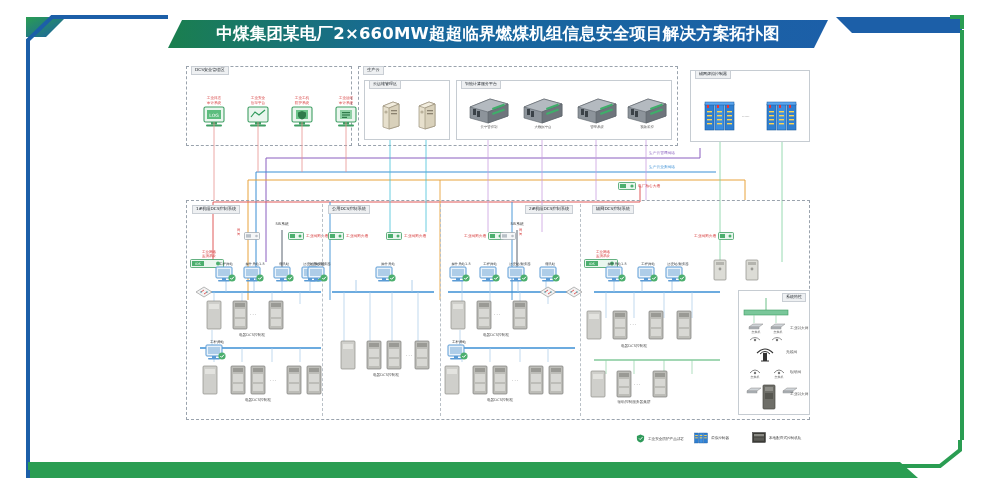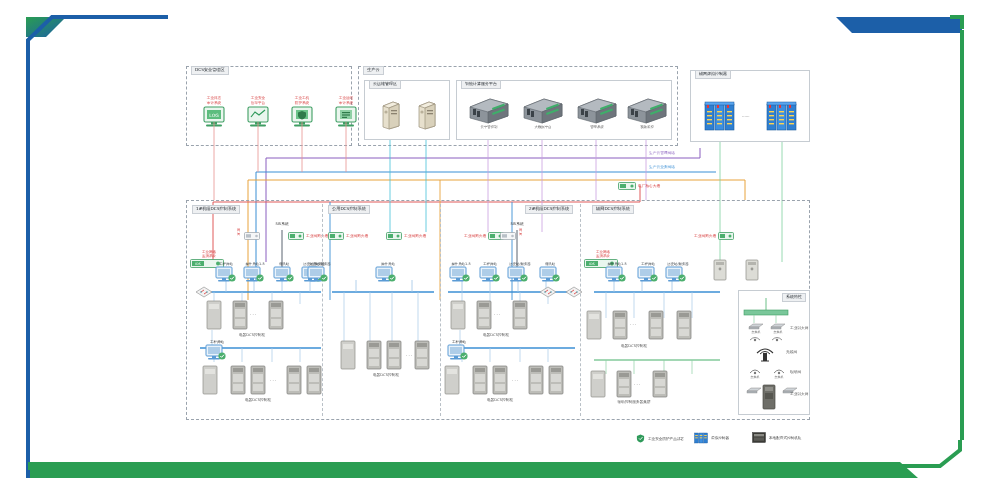--- a/index.html
+++ b/index.html
@@ -77,20 +77,23 @@
     <path d="M960 440 L960 450 L940 466 L30 466" fill="none" stroke="#2a9d52" stroke-width="4"></path>
 
     <path d="M30 458 L905 458 L922 474 L30 474 Z" fill="#2a9d52" opacity="0"></path>
     <path d="M28 462 L900 462 L918 478 L28 478 Z" fill="#2a9d52"></path>
 
     <path d="M28 470 L28 478" fill="none" stroke="#1c5fa8" stroke-width="4"></path>
 
     <path d="M950 17 L962 17 L962 29" fill="none" stroke="#2a9d52" stroke-width="4"></path>
   </svg>
 
+  <div id="title-banner">
+    <span>中煤集团某电厂2×660MW超超临界燃煤机组信息安全项目解决方案拓扑图</span>
+  </div>
 
   <div class="zone" id="z-dcs" style="left:186px;top:66px;width:166px;height:80px;">
     <div class="zone-title">DCS安全管理区</div>
   </div>
 
   <div class="ico" style="left:196px;top:96px;width:36px;">
     <div style="font-size:3.6px;color:#d63a3a;text-align:center;line-height:1.3;">工业日志<br>审计系统</div>
     <svg width="36" height="26" viewBox="0 0 36 26">
       <rect x="8" y="2" width="20" height="15" rx="1.5" fill="#eaf6ee" stroke="#3f9e63" stroke-width="1.1"></rect>
       <rect x="11" y="5" width="14" height="9" fill="#5dbd7e"></rect>

